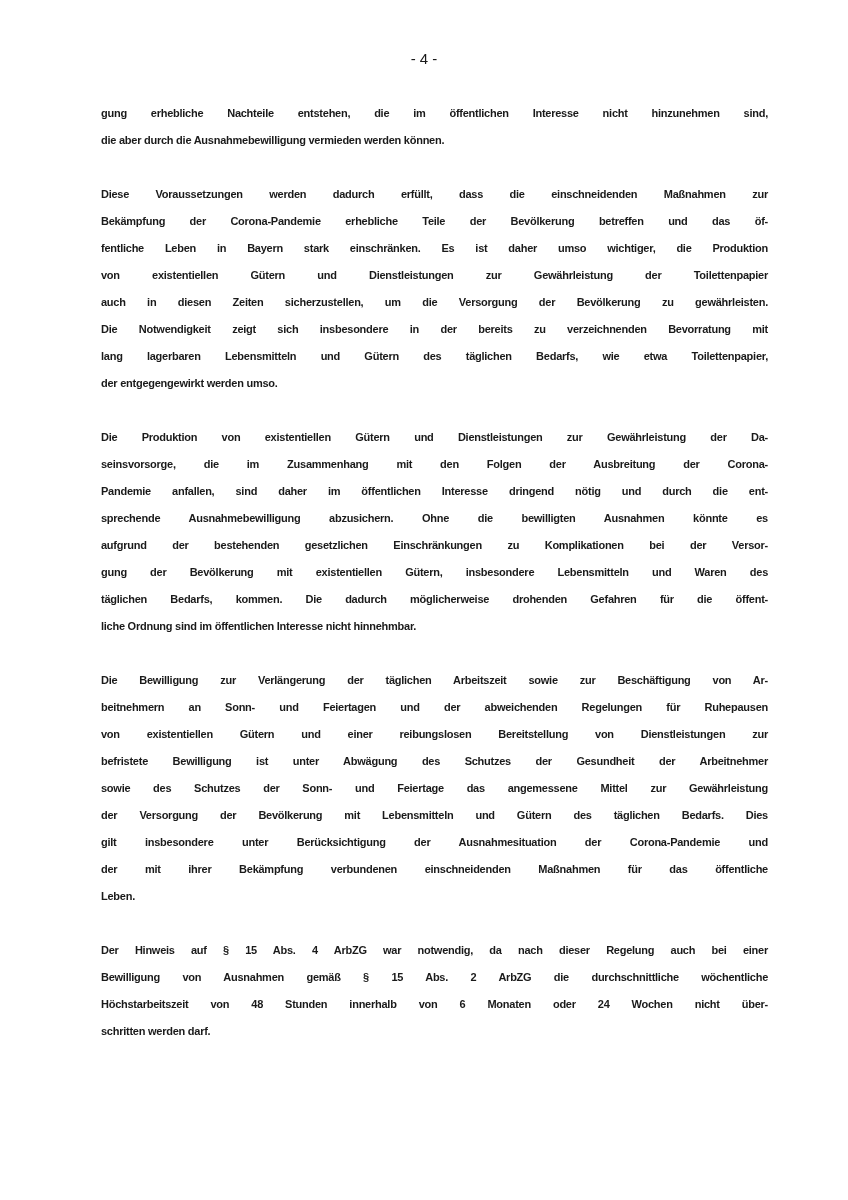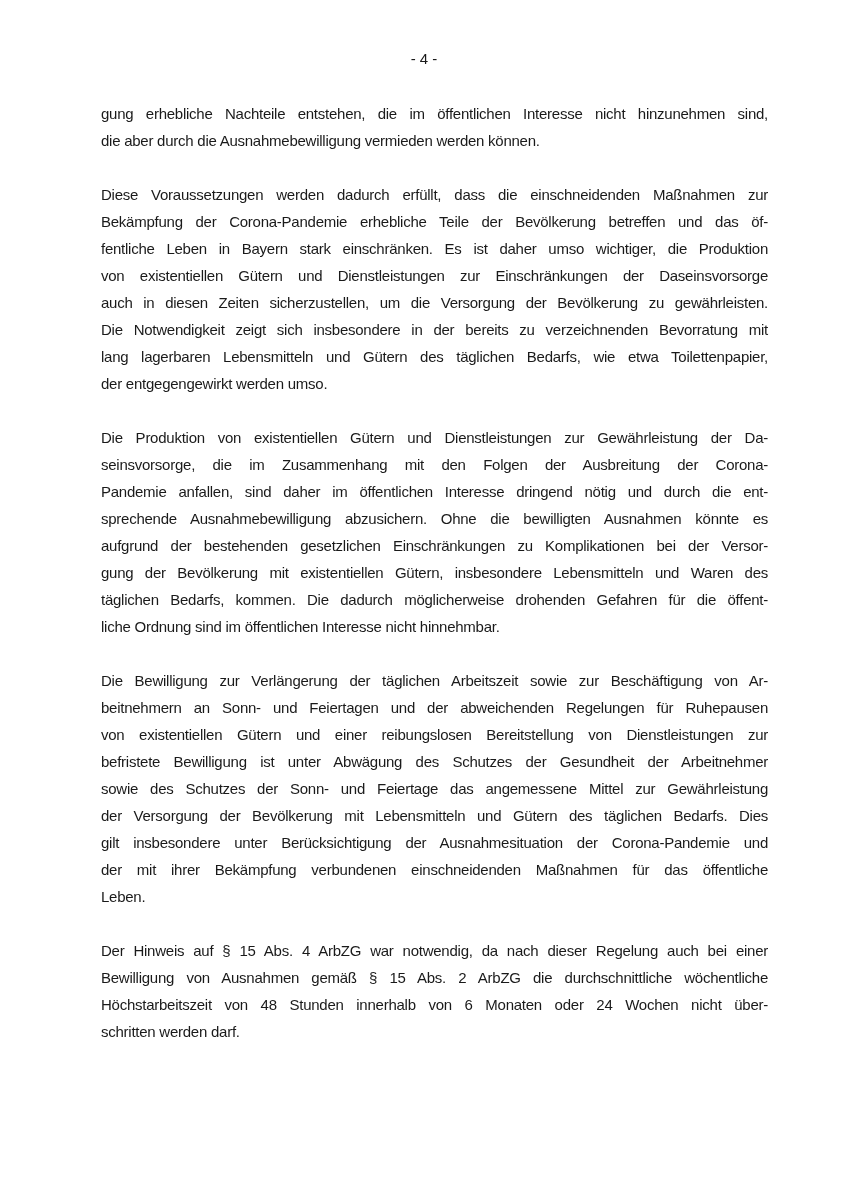--- a/index.html
+++ b/index.html
@@ -8,21 +8,21 @@
     position: absolute; left: 0; top: 0; width: 848px; height: 1200px;
     background: #ffffff; color: #1a1a1a;
     font-family: "Liberation Sans", sans-serif;
   }
   .page-number {
     position: absolute; top: 50px; left: 0; width: 848px;
     text-align: center; font-size: 15px; line-height: 18px;
   }
   .body-text {
     position: absolute; left: 101px; width: 667px; top: 100px;
-    font-size: 15px; letter-spacing: -0.25px;
+    font-size: 11px; letter-spacing: -0.25px; font-weight: bold;
   }
   .para { margin: 0 0 27px 0; }
   .line {
     display: block; height: 27px; line-height: 27px;
     white-space: nowrap; text-align: justify; text-align-last: justify;
   }
   .line.last { text-align-last: left; }
 </style>
 </head>
 <body>
@@ -31,21 +31,21 @@
   <div class="page-number">- 4 -</div>
   <div class="body-text" id="body-text">
       <div class="para">
         <span class="line">gung erhebliche Nachteile entstehen, die im öffentlichen Interesse nicht hinzunehmen sind,</span>
         <span class="line last">die aber durch die Ausnahmebewilligung vermieden werden können.</span>
       </div>
       <div class="para">
         <span class="line">Diese Voraussetzungen werden dadurch erfüllt, dass die einschneidenden Maßnahmen zur</span>
         <span class="line">Bekämpfung der Corona-Pandemie erhebliche Teile der Bevölkerung betreffen und das öf-</span>
         <span class="line">fentliche Leben in Bayern stark einschränken. Es ist daher umso wichtiger, die Produktion</span>
-        <span class="line">von existentiellen Gütern und Dienstleistungen zur Einschränkungen der Daseinsvorsorge</span>
+        <span class="line">von existentiellen Gütern und Dienstleistungen zur Gewährleistung der Toilettenpapier</span>
         <span class="line">auch in diesen Zeiten sicherzustellen, um die Versorgung der Bevölkerung zu gewährleisten.</span>
         <span class="line">Die Notwendigkeit zeigt sich insbesondere in der bereits zu verzeichnenden Bevorratung mit</span>
         <span class="line">lang lagerbaren Lebensmitteln und Gütern des täglichen Bedarfs, wie etwa Toilettenpapier,</span>
         <span class="line last">der entgegengewirkt werden umso.</span>
       </div>
       <div class="para">
         <span class="line">Die Produktion von existentiellen Gütern und Dienstleistungen zur Gewährleistung der Da-</span>
         <span class="line">seinsvorsorge, die im Zusammenhang mit den Folgen der Ausbreitung der Corona-</span>
         <span class="line">Pandemie anfallen, sind daher im öffentlichen Interesse dringend nötig und durch die ent-</span>
         <span class="line">sprechende Ausnahmebewilligung abzusichern. Ohne die bewilligten Ausnahmen könnte es</span>

